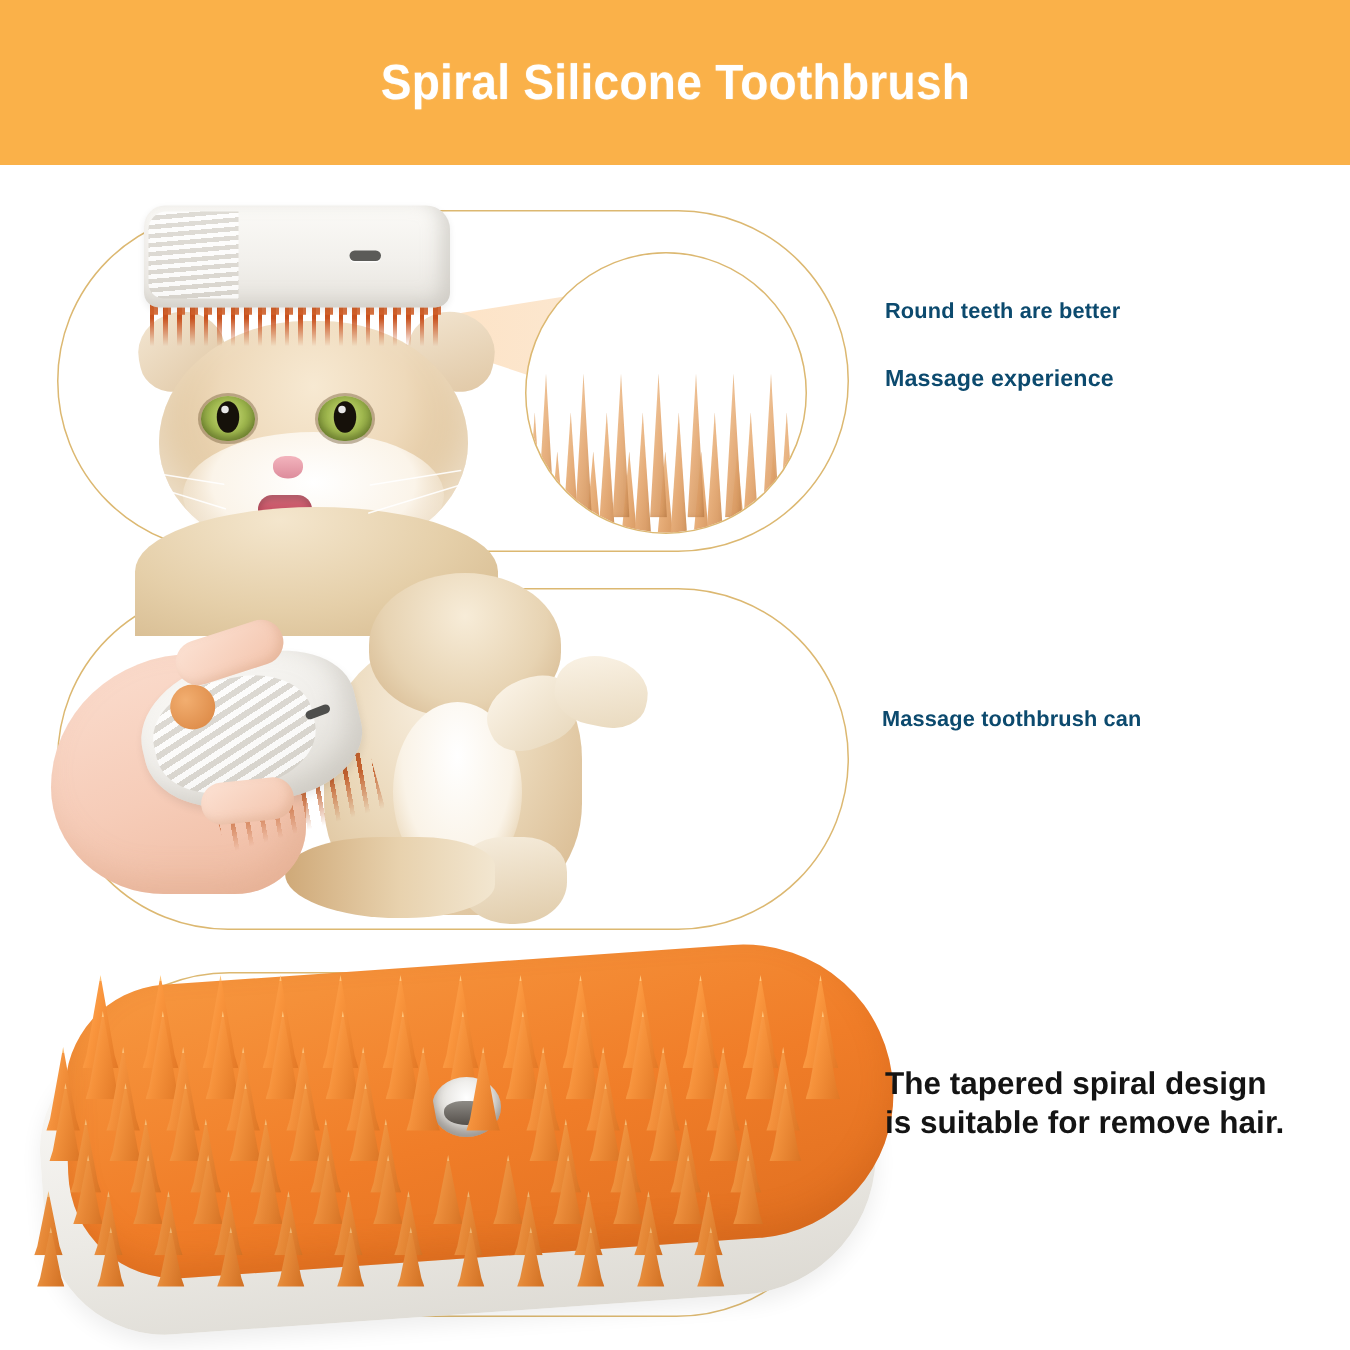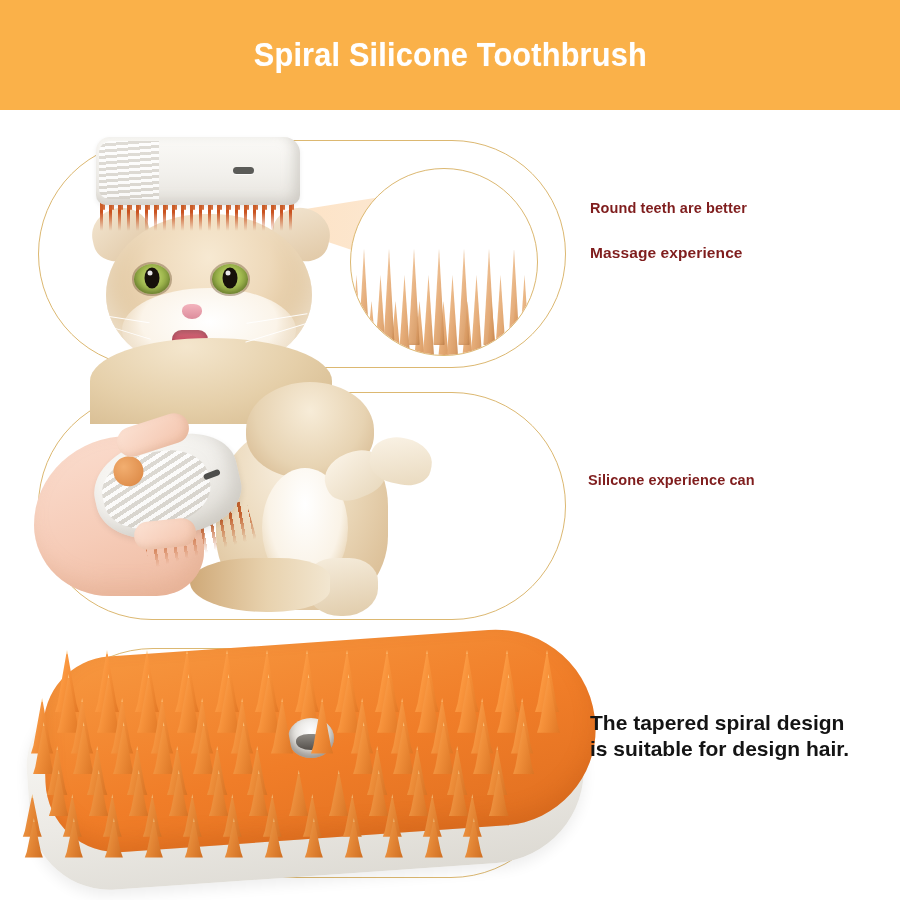--- a/index.html
+++ b/index.html
@@ -299,21 +299,21 @@
   }
   .spike3::after{
     content:""; position:absolute; left:50%; top:-3px;
     width:9px; height:7px; transform:translateX(-50%);
     background:#fcc179; border-radius:50%;
   }
 
   
   .txtblock{ position:absolute; z-index:8; }
   .t-small{
-    color:#7f1d1d; font-weight:bold; font-size:14.5px; line-height:1.45;
+    color:#0c4a6e; font-weight:bold; font-size:14.5px; line-height:1.45;
     letter-spacing:.1px;
   }
   .t-mid{
     color:#141414; font-weight:bold; font-size:18px; line-height:1.35;
     letter-spacing:.1px;
   }
   .t-big{
     color:#141414; font-weight:bold; font-size:21px; line-height:1.24;
     letter-spacing:0px;
   }
@@ -424,21 +424,21 @@
     <div class="device2">
       <div class="ribs2"></div>
       <div class="btn2"></div>
       <div class="usb2"></div>
     </div>
     <div class="bristles2"></div>
   </div>
 </div>
 
 <div class="txtblock" id="txt2">
-  <div class="t-small">Silicone experience can</div>
+  <div class="t-small">Massage toothbrush can</div>
 </div>
 
 <div class="panel" id="panel3">
   <div class="pill"></div>
   <div class="stage">
     <div class="brushimg">
       <div class="pad-white"></div>
       <div class="pad-orange"></div>
       <div id="spike-field">
           <div class="spike3" style="left: 34px; top: 26px; width: 26px; height: 62px; z-index: 6; filter: brightness(1.02);"></div>
@@ -538,14 +538,14 @@
           <div class="spike3" style="left: 404px; top: 194px; width: 19.7px; height: 39.6px; z-index: 13; filter: brightness(0.936);"></div>
           <div class="spike3" style="left: 444px; top: 194px; width: 19.7px; height: 39.6px; z-index: 13; filter: brightness(0.936);"></div>
         </div>
       <div class="nozzle"></div>
     </div>
   </div>
 </div>
 
 <div class="txtblock" id="txt3">
   <div class="t-big">The tapered spiral design</div>
-  <div class="t-big">is suitable for design hair.</div>
+  <div class="t-big">is suitable for remove hair.</div>
 </div>
 
 </body></html>

